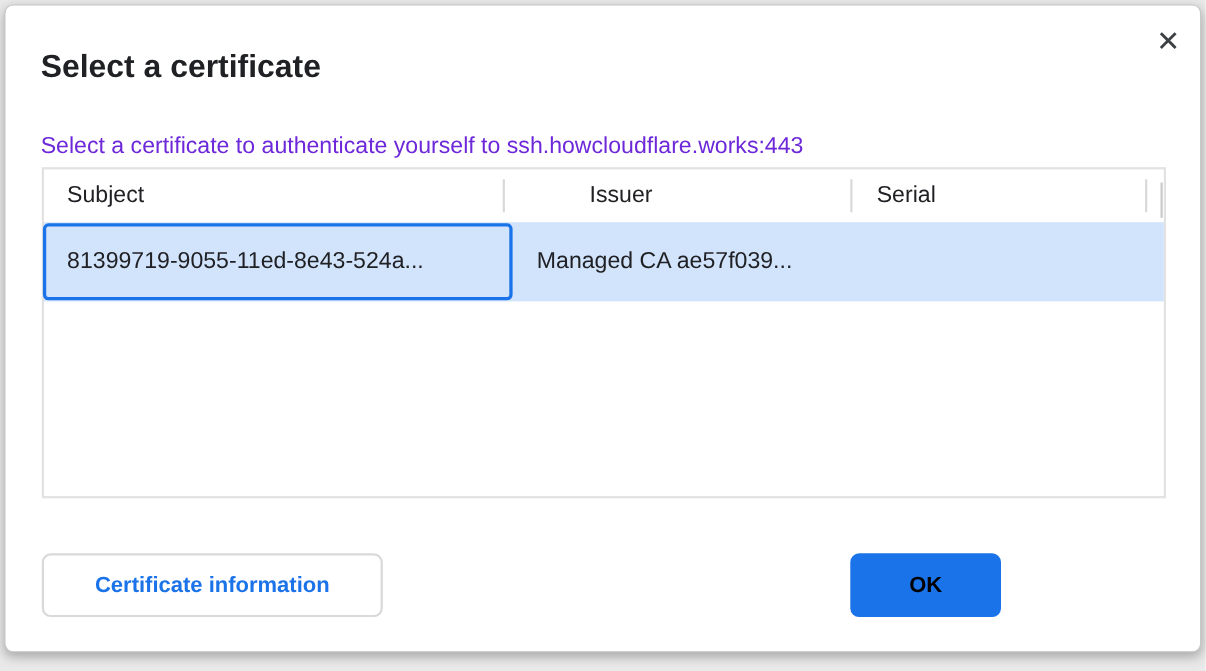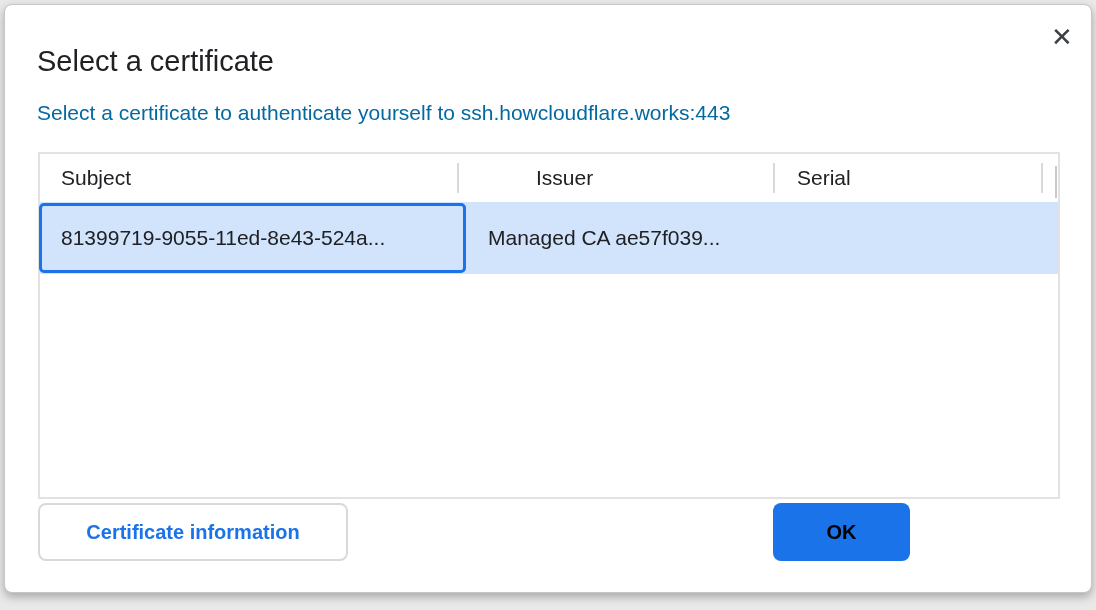--- a/index.html
+++ b/index.html
@@ -24,30 +24,30 @@
     width: 34px; height: 34px;
     background: transparent; border: none;
     font-size: 26px; line-height: 34px;
     color: #3c4043; text-align: center;
     padding: 0; cursor: pointer;
     font-family: "Liberation Sans", sans-serif;
   }
   .title {
     position: absolute; left: 32px; top: 40px;
     font-size: 29px; color: #202124;
-    font-weight: 400;
+    font-weight: 700;
   }
   .subtitle {
-    position: absolute; left: 32px; top: 96px;
-    font-size: 21px; color: #0369a1;
+    position: absolute; left: 32px; top: 116px;
+    font-size: 21px; color: #6d28d9;
     font-weight: 400;
   }
   .cert-table {
     position: absolute; left: 33px; top: 147px;
-    width: 1022px; height: 347px;
+    width: 1022px; height: 301px;
     border: 2px solid #e2e2e2;
     box-sizing: border-box;
     background: #fff;
   }
   .th {
     position: absolute; top: 0; height: 48px; line-height: 48px;
     font-size: 21px; color: #202124;
   }
   .th-subject { left: 21px; }
   .th-issuer  { left: 448px; margin-left: 48px; }

